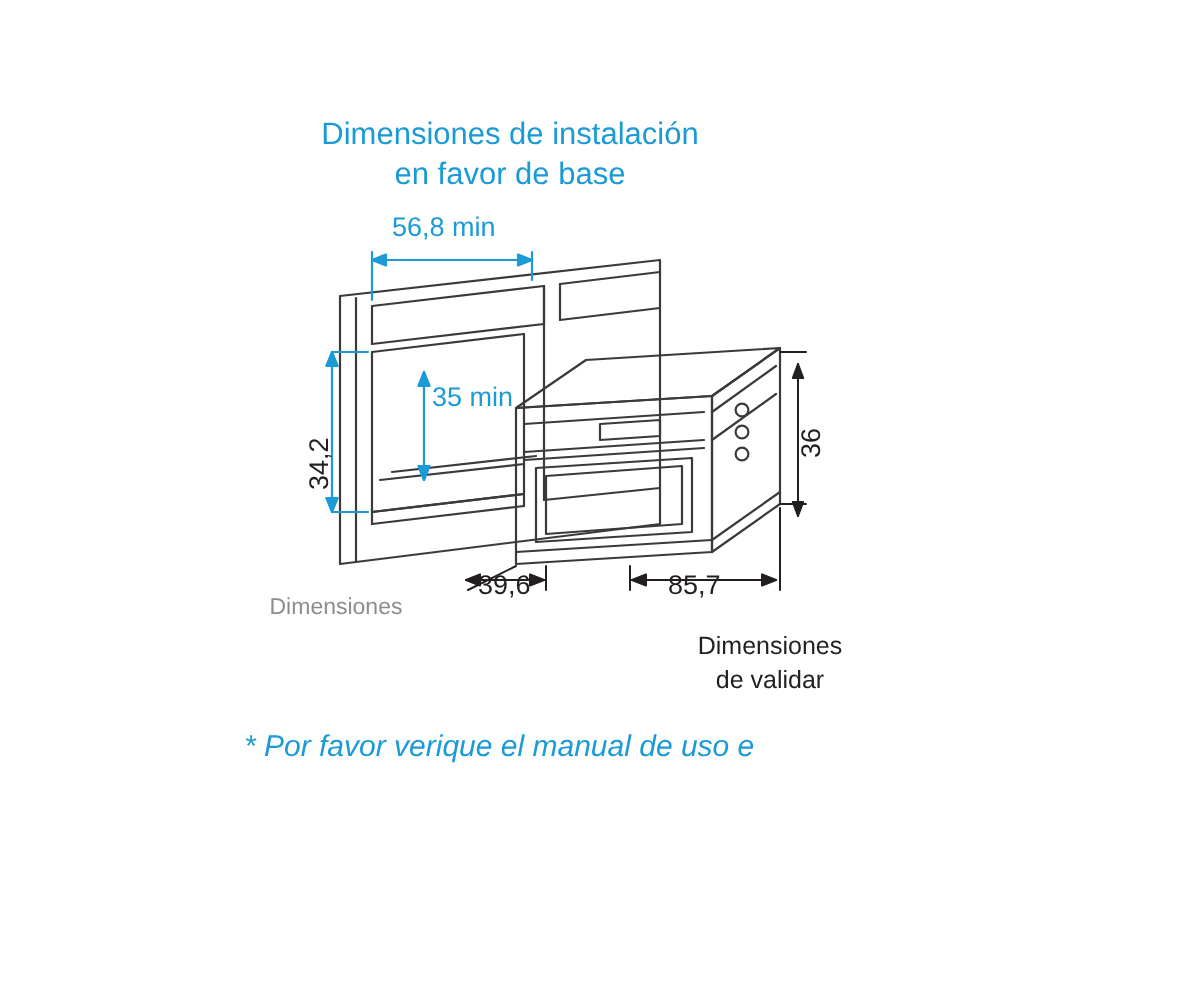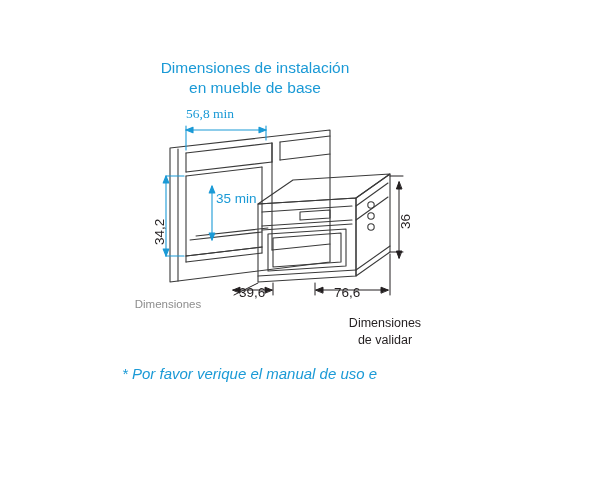--- a/index.html
+++ b/index.html
@@ -186,34 +186,34 @@
         <path d="M316 290 L323 287.2 L323 292.8 Z" fill="#231f20"></path>
         <path d="M388 290 L381 287.2 L381 292.8 Z" fill="#231f20"></path>
         <path d="M315 283 L315 295"></path>
         <path d="M390 254 L390 295"></path>
       </g>
     </g>
   </svg>
 
   <div class="title">
     <div>Dimensiones de instalación</div>
-    <div>en mueble de base</div>
-  </div>
-
-  <div class="lbl lbl-blue" style="left:186px; top:106px;font-family:Liberation Serif, serif;">56,8 min</div>
+    <div>en favor de base</div>
+  </div>
+
+  <div class="lbl lbl-blue" style="left:196px; top:106px;">56,8 min</div>
 
   <div class="lbl rot" style="left:152px; top:245px;">34,2</div>
 
   <div class="lbl lbl-blue" style="left:216px; top:191px;">35 min</div>
 
   <div class="lbl rot" style="left:398px; top:229px;">36</div>
 
   <div class="lbl" style="left:239px; top:285px;">39,6</div>
 
-  <div class="lbl" style="left:334px; top:285px;">76,6</div>
+  <div class="lbl" style="left:334px; top:285px;">85,7</div>
 
   <div class="lbl lbl-gray" style="left:120px; top:296px; width:96px;">
     <div>Dimensiones</div>
   </div>
 
   <div class="lbl lbl-prod" style="left:330px; top:315px; width:110px;">
     <div>Dimensiones</div>
     <div>de validar</div>
   </div>
 

